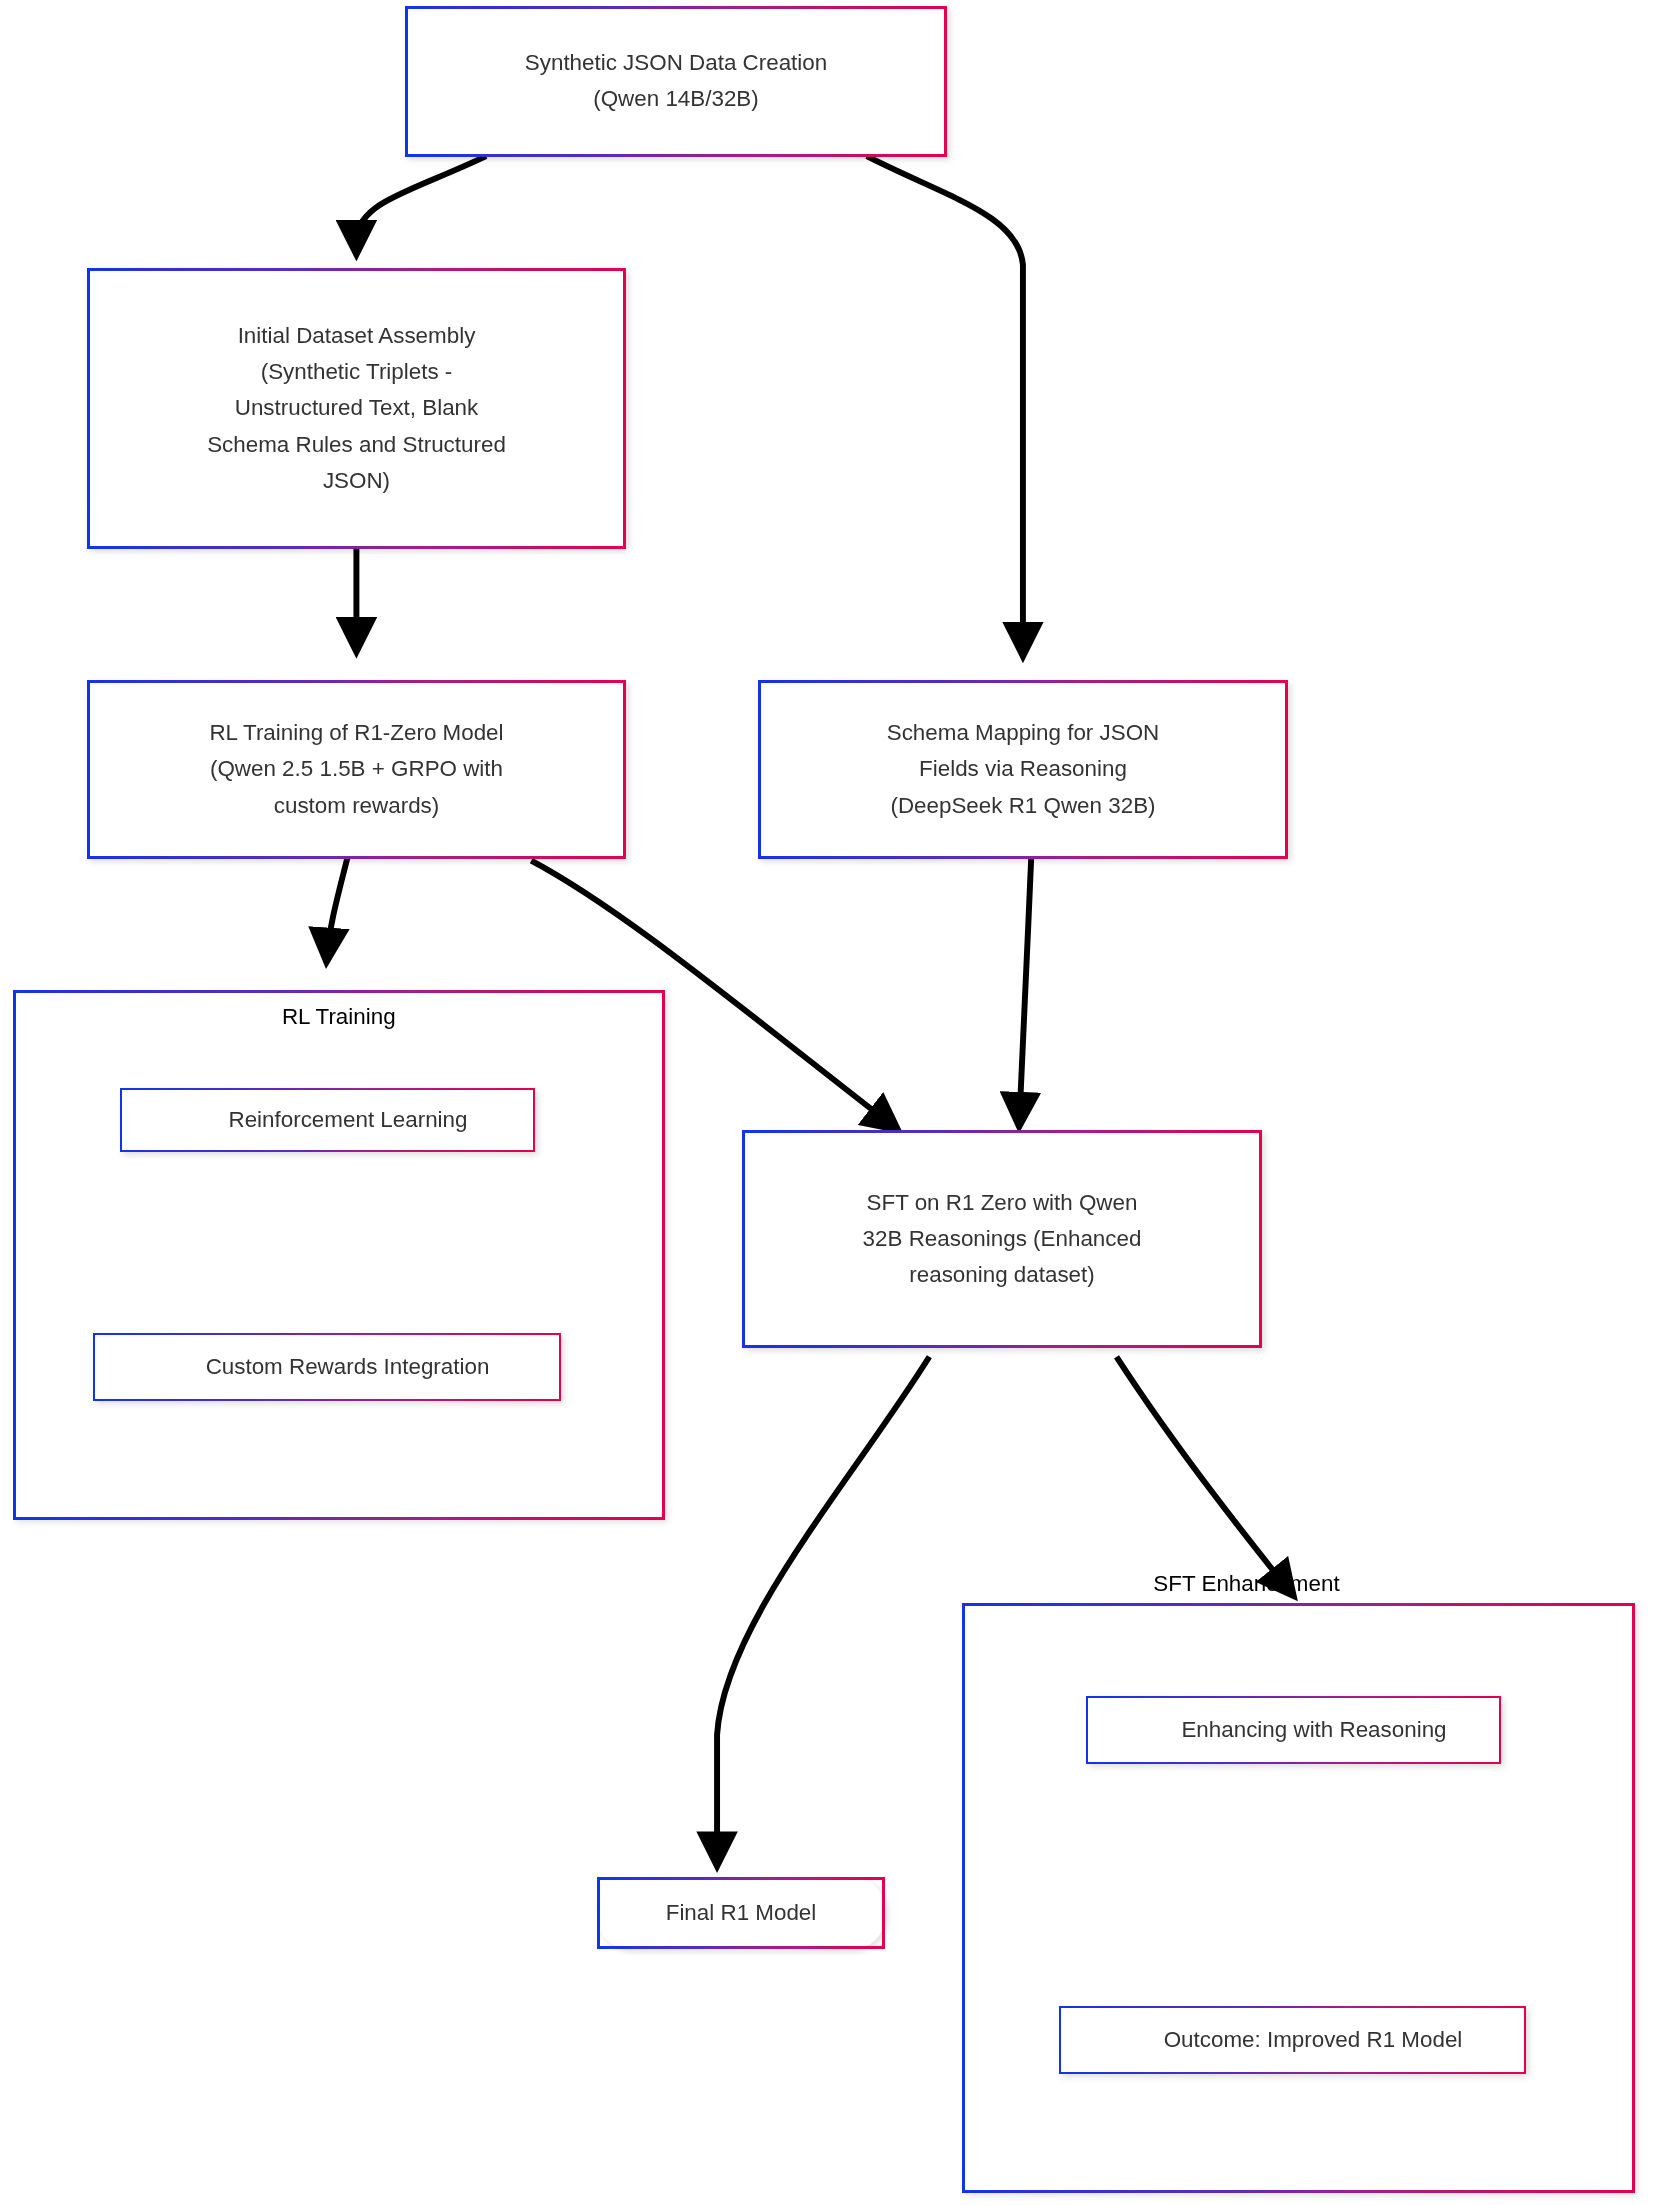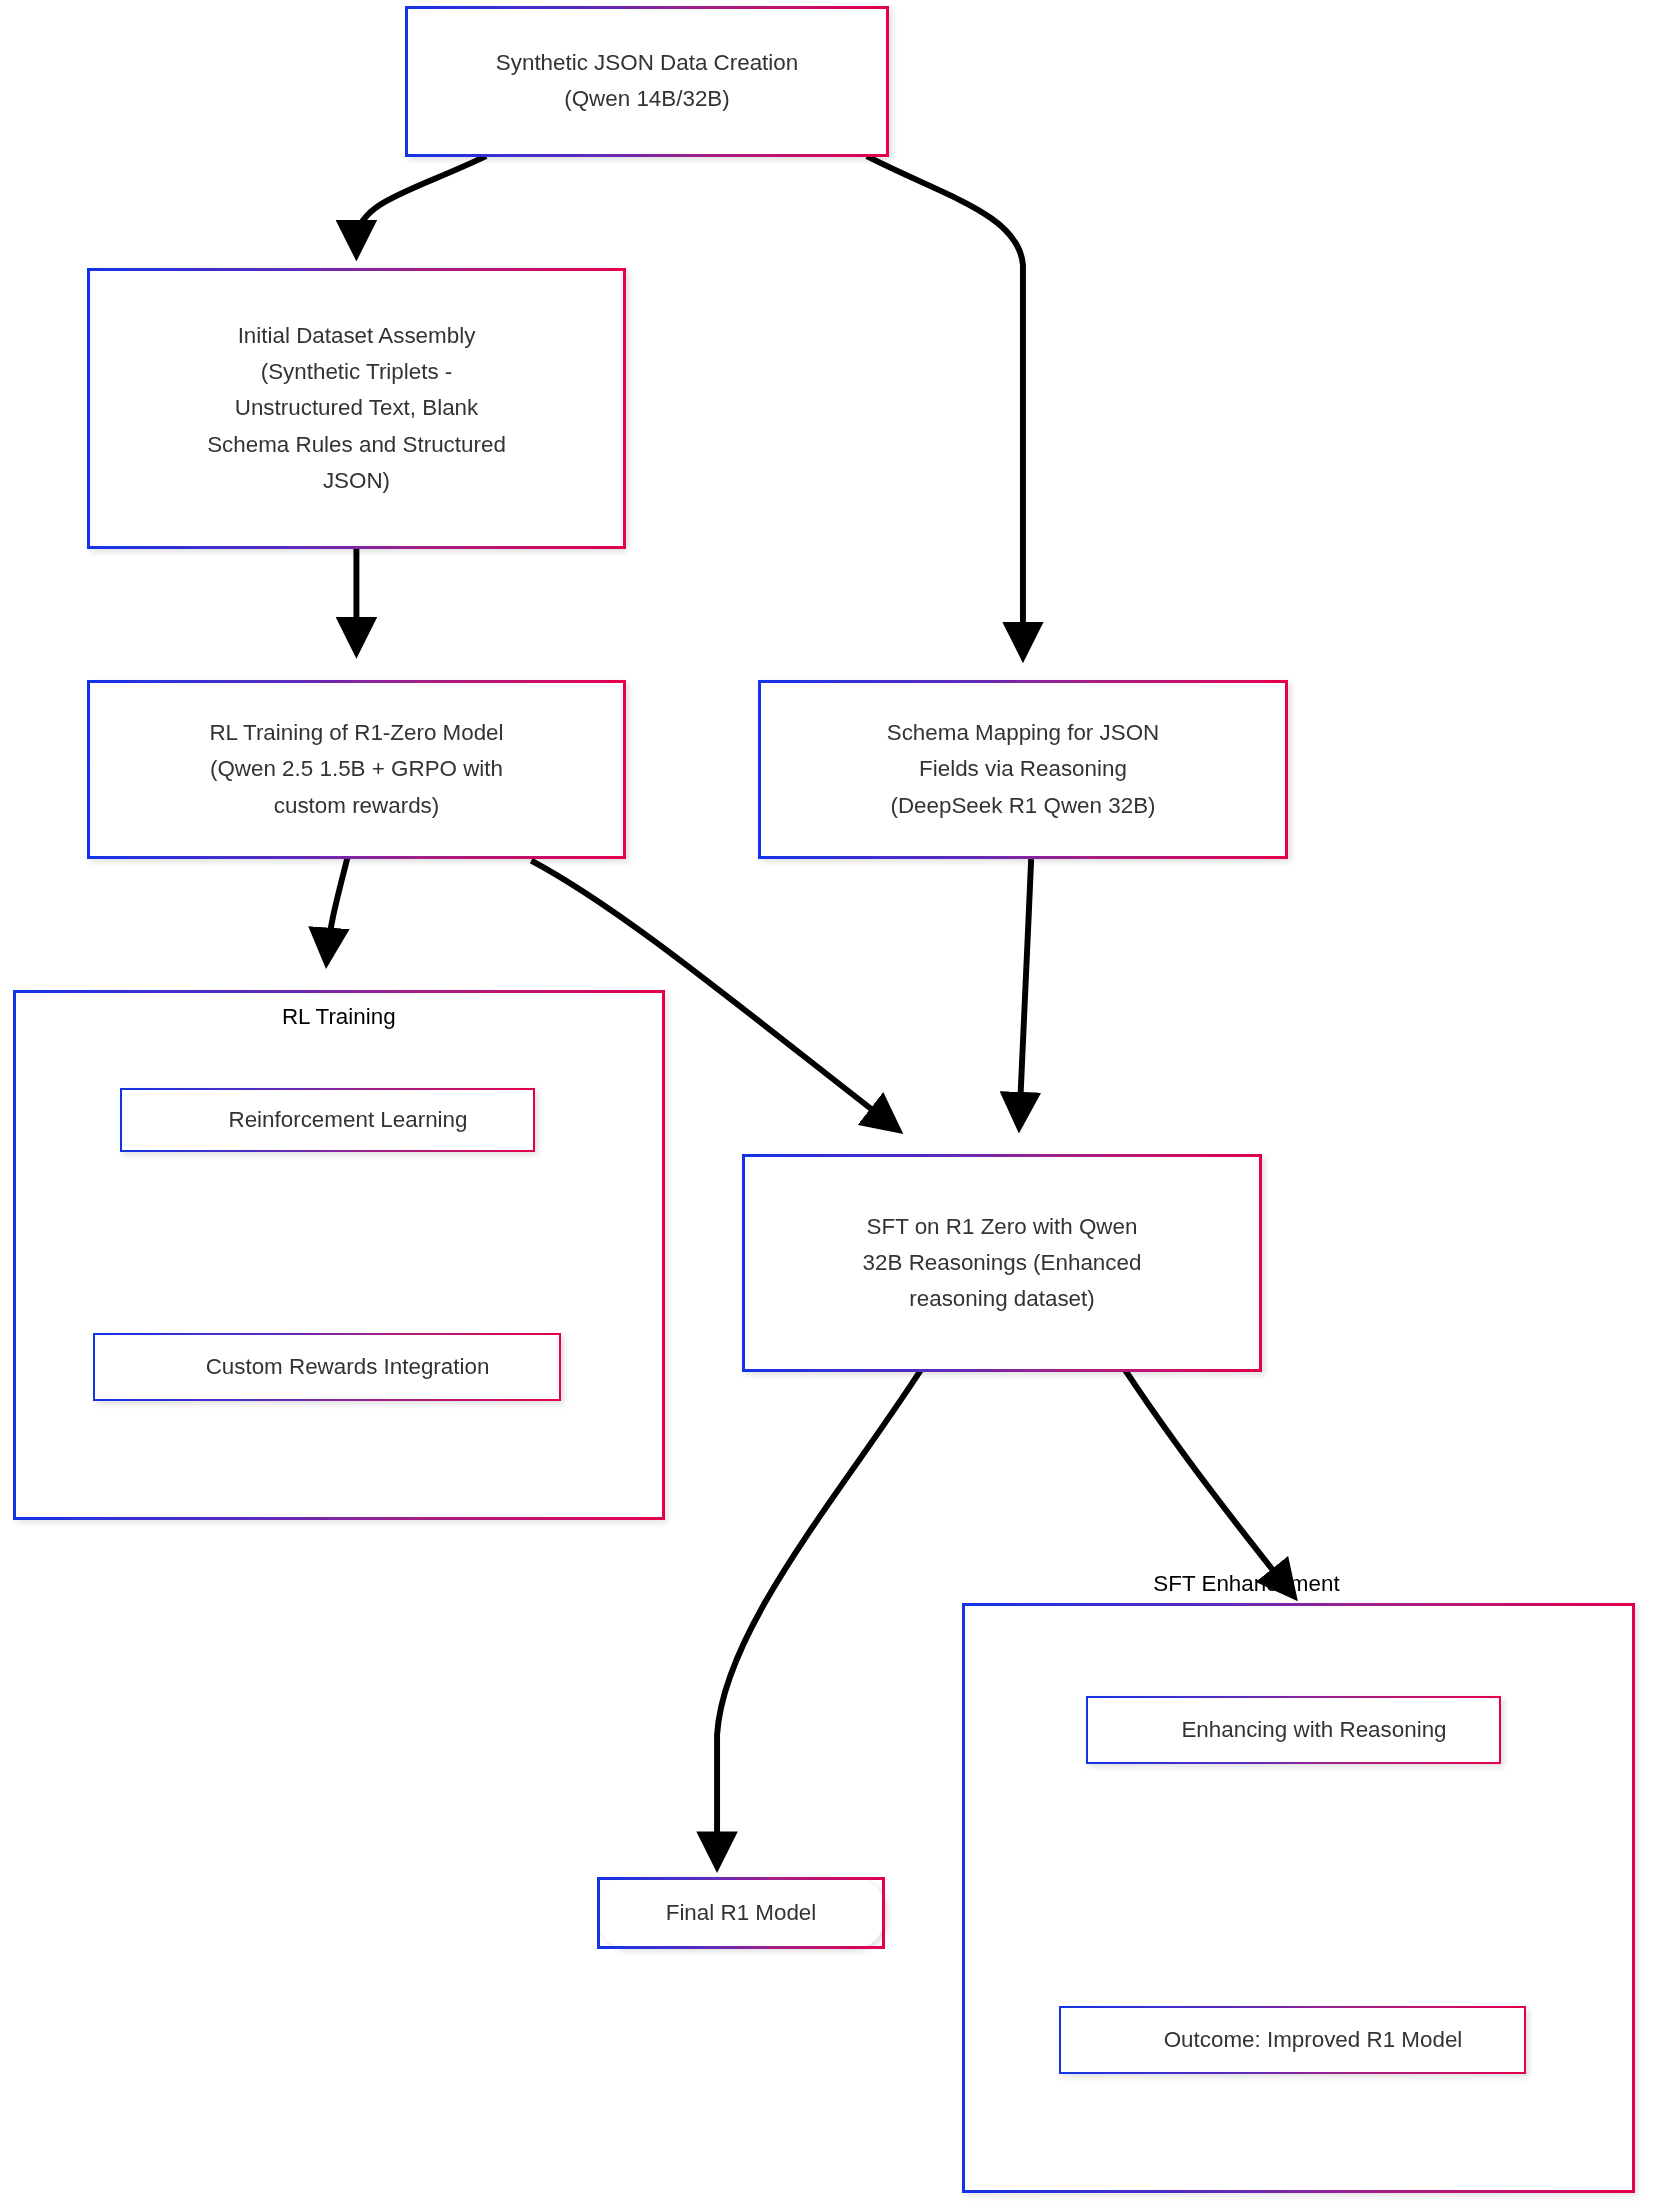--- a/index.html
+++ b/index.html
@@ -101,21 +101,21 @@
 
     <path d="M 2830 3990 L 2830 4350" fill="none" stroke="#000000" stroke-width="13" marker-end="url(#arrow)"></path>
   </svg>
 
   <div class="cluster" style="left:12.8px; top:990px; width:652px; height:530px;"></div>
   <div class="cluster-title" style="left:12.8px; top:1004px; width:652px;">RL Training</div>
 
   <div class="cluster" style="left:962px; top:1603px; width:673px; height:590px;"></div>
   <div class="cluster-title" style="left:962px; top:1571px; width:569px;">SFT Enhancement</div>
 
-  <div class="node lvl1" style="left:405px; top:5.5px; width:484px; height:151px;">
+  <div class="node lvl1" style="left:405px; top:5.5px; width:542px; height:151px;">
     <span class="label">Synthetic JSON Data Creation
 (Qwen 14B/32B)</span>
   </div>
 
   <div class="node lvl1" style="left:87px; top:268px; width:539px; height:281px;border-radius:6px;">
     <span class="label">Initial Dataset Assembly
 (Synthetic Triplets -
 Unstructured Text, Blank
 Schema Rules and Structured
 JSON)</span>
@@ -126,21 +126,21 @@
 (Qwen 2.5 1.5B + GRPO with
 custom rewards)</span>
   </div>
 
   <div class="node lvl1" style="left:758px; top:680px; width:530px; height:179px;">
     <span class="label">Schema Mapping for JSON
 Fields via Reasoning
 (DeepSeek R1 Qwen 32B)</span>
   </div>
 
-  <div class="node lvl1" style="left:742px; top:1154px; width:520px; height:218px;">
+  <div class="node lvl1" style="left:742px; top:1130px; width:520px; height:218px;">
     <span class="label">SFT on R1 Zero with Qwen
 32B Reasonings (Enhanced
 reasoning dataset)</span>
   </div>
 
   <div class="node lvl1" style="left:597px; top:1877px; width:288px; height:72px;border-radius:32px;">
     <span class="label">Final R1 Model</span>
   </div>
 
   <div class="node inner" style="left:120px; top:1088px; width:415px; height:64px;">

